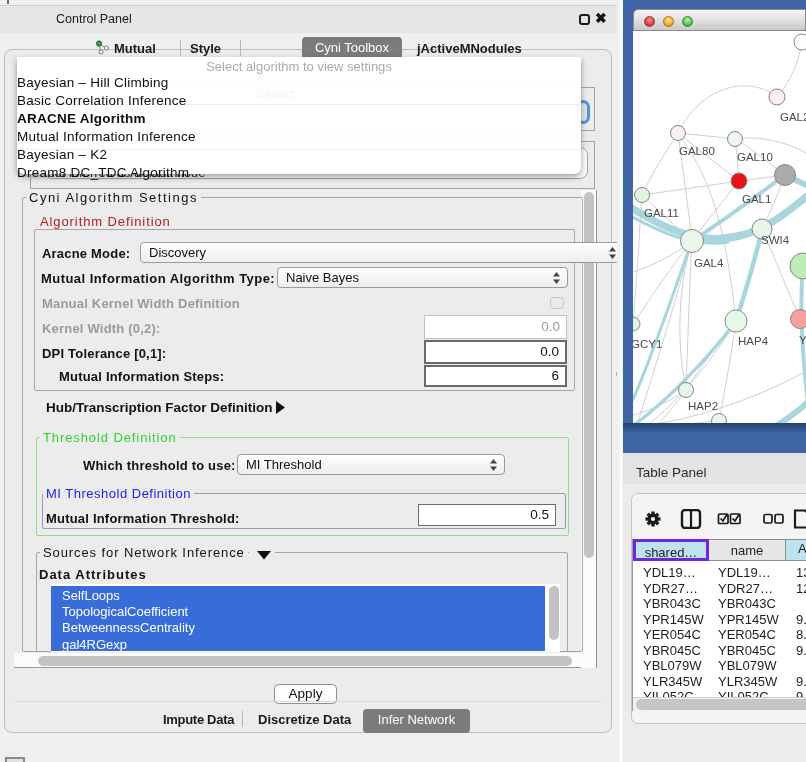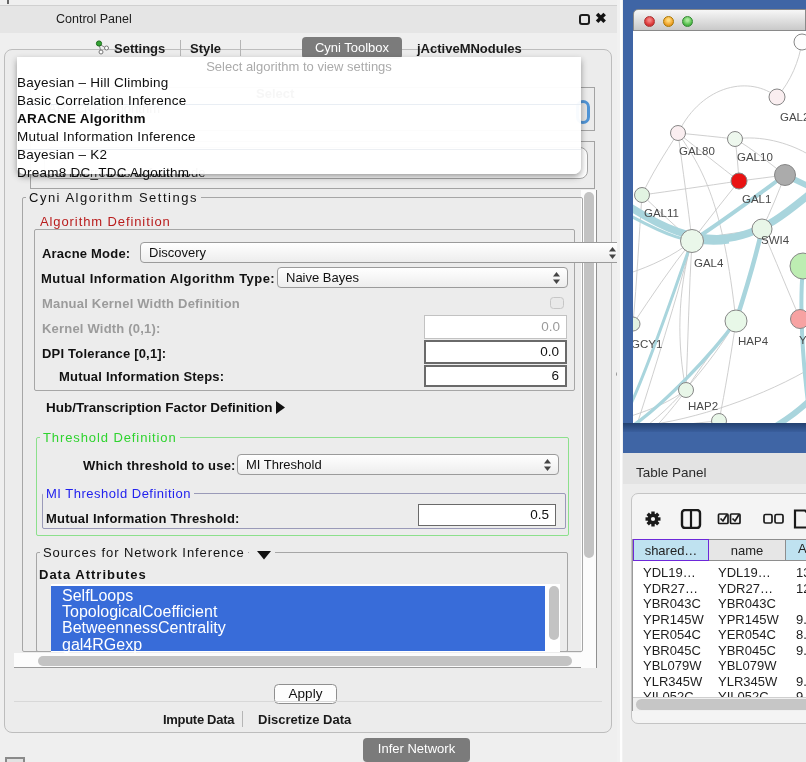--- a/index.html
+++ b/index.html
@@ -39,21 +39,21 @@
 <div class="abs" style="left:4px;top:49px;width:608px;height:684px;border:1px solid #bdbdbd;border-radius:8px;background:#ececec;"></div>
 
 <div class="tabsel" style="left:302px;top:37px;width:100px;height:22px;line-height:22px;">Cyni Toolbox</div>
 <svg class="abs" style="left:95px;top:40px" width="15" height="15" viewBox="0 0 15 15">
   <line x1="4" y1="4" x2="11" y2="8" stroke="#888" stroke-width="1"></line>
   <line x1="4" y1="4" x2="6" y2="12" stroke="#888" stroke-width="1"></line>
   <circle cx="4" cy="3.5" r="2.6" fill="#35a435" stroke="#1d6b1d"></circle>
   <circle cx="11.5" cy="8" r="2" fill="#fff" stroke="#777"></circle>
   <circle cx="6" cy="12" r="2" fill="#fff" stroke="#777"></circle>
 </svg>
-<div class="tabtxt bold" style="left:114px;top:41px;">Settings</div>
+<div class="tabtxt bold" style="left:114px;top:41px;">Mutual</div>
 <div class="tsep" style="left:180px;top:40px;height:16px;"></div>
 <div class="tabtxt bold" style="left:190px;top:41px;">Style</div>
 <div class="tsep" style="left:240px;top:40px;height:16px;"></div>
 <div class="tabtxt bold" style="left:256px;top:41px;margin-top:45px;">Select</div>
 <div class="tabtxt bold" style="left:417px;top:41px;">jActiveMNodules</div>
 
 <div class="abs" style="left:30px;top:87px;width:565px;height:44px;border:1px solid #a3a3a3;"></div>
 <div class="abs" style="left:576px;top:100px;width:14px;height:24px;border:3px solid #4f94d6;border-radius:8px;background:#e4e4e4;"></div>
 <div class="abs" style="left:30px;top:141px;width:565px;height:48px;border:1px solid #a3a3a3;"></div>
 <div class="abs" style="left:44px;top:147px;width:544px;height:32px;border:1px solid #a6a6a6;border-radius:8px;background:#fff;"></div>
@@ -79,66 +79,66 @@
 
 <div class="lbl" style="left:41px;top:271px;letter-spacing:0.45px;">Mutual Information Algorithm Type:</div>
 <div class="combo" style="left:277px;top:267px;width:291px;height:21px;">Naive Bayes<span class="arr"><svg width="9" height="16">
           <path d="M4.5 2 L8 6.5 L1 6.5 Z" fill="#444"></path>
           <path d="M4.5 14 L8 9.5 L1 9.5 Z" fill="#444"></path>
         </svg></span></div>
 
 <div class="lbl" style="left:42px;top:296px;color:#9b9b9b;">Manual Kernel Width Definition</div>
 <div class="abs" style="left:550px;top:297px;width:13.5px;height:12px;background:#e9e9e9;border:1px solid #c6c6c6;border-radius:3.5px;"></div>
 
-<div class="lbl" style="left:42px;top:321px;color:#9b9b9b;">Kernel Width (0,1):</div>
+<div class="lbl" style="left:42px;top:321px;color:#9b9b9b;">Kernel Width (0,2):</div>
 <div class="field" style="left:424px;top:315px;width:143px;height:24px;border:1px solid #c2c2c2;color:#9b9b9b;line-height:22px;">0.0</div>
 
 <div class="lbl" style="left:42px;top:346px;">DPI Tolerance [0,1]:</div>
 <div class="field" style="left:424px;top:340px;width:143px;height:24px;border:2px solid #6a6a6a;line-height:20px;">0.0</div>
 
 <div class="lbl" style="left:59px;top:369px;">Mutual Information Steps:</div>
 <div class="field" style="left:424px;top:365px;width:143px;height:22px;border:2px solid #6a6a6a;line-height:18px;">6</div>
 
 <div class="lbl" style="left:46px;top:400px;font-size:13.5px;letter-spacing:0;">Hub/Transcription Factor Definition</div>
 <svg class="abs" style="left:274px;top:400px" width="12" height="15">
       <path d="M2 1 L11 7.5 L2 14 Z" fill="#111"></path>
     </svg>
 
 <div class="gbox" style="left:36px;top:437px;width:533px;height:99px;border-color:#8ce08c;"></div>
 <div class="gtitle" style="left:40px;top:430px;color:#2fd32f;">Threshold Definition</div>
 
 <div class="lbl" style="left:83px;top:458px;">Which threshold to use:</div>
-<div class="combo" style="left:237px;top:454px;width:322px;height:21px;">MI Threshold<span class="arr"><svg width="9" height="16">
+<div class="combo" style="left:237px;top:454px;width:268px;height:21px;">MI Threshold<span class="arr"><svg width="9" height="16">
           <path d="M4.5 2 L8 6.5 L1 6.5 Z" fill="#444"></path>
           <path d="M4.5 14 L8 9.5 L1 9.5 Z" fill="#444"></path>
         </svg></span></div>
 
 <div class="gbox" style="left:42px;top:493px;width:524px;height:36px;border-color:#9a9ab8;"></div>
 <div class="gtitle" style="left:43px;top:486px;color:#2222ee;letter-spacing:0.5px;">MI Threshold Definition</div>
 
 <div class="lbl" style="left:46px;top:511px;">Mutual Information Threshold:</div>
 <div class="field" style="left:418px;top:504px;width:138px;height:22px;border:1px solid #6a6a6a;line-height:20px;">0.5</div>
 
 <div class="gbox" style="left:36px;top:552px;width:532px;height:100px;"></div>
 <div class="gtitle" style="left:40px;top:545px;color:#111;">Sources for Network Inference</div>
 <svg class="abs" style="left:249px;top:547px" width="26" height="16">
       <rect x="0" y="0" width="26" height="16" fill="#ececec"></rect>
       <path d="M8 4 L22 4 L15 12.5 Z" fill="#111"></path>
     </svg>
 
 <div class="lbl" style="left:39px;top:567px;letter-spacing:1.0px;">Data Attributes</div>
 <div class="abs" style="left:51px;top:584px;width:509px;height:68px;background:#fff;"></div>
 <div class="abs" style="left:51px;top:586px;width:494px;height:65px;background:#386cd9;"></div>
-<div class="abs" style="left:62px;top:588px;font-size:16px;color:#fff;line-height:16.2px;">SelfLoops<br>TopologicalCoefficient<br>BetweennessCentrality<br>gal4RGexp</div>
+<div class="abs" style="left:62px;top:588px;font-size:13px;color:#fff;line-height:16.2px;">SelfLoops<br>TopologicalCoefficient<br>BetweennessCentrality<br>gal4RGexp</div>
 <div class="abs" style="left:549px;top:586px;width:10px;height:54px;background:#c3c3c3;border-radius:5px;"></div>
 
 <div class="abs" style="left:274px;top:676px;width:63px;height:20px;background:#fdfdfd;border:1px solid #8f8f8f;border-radius:4.5px;text-align:center;font-size:13.5px;line-height:18px;color:#111;margin-top:8px;">Apply</div>
 
 <div class="abs" style="left:14px;top:701px;width:588px;height:1px;background:#d8d8d8;"></div>
-<div class="tabsel" style="left:363px;top:709px;width:107px;height:24px;line-height:21px;margin-top:29px;">Infer Network</div>
+<div class="tabsel" style="left:363px;top:709px;width:107px;height:24px;line-height:21px;">Infer Network</div>
 <div class="tabtxt bold" style="left:163px;top:712px;letter-spacing:-0.3px;text-align:center;">Impute Data</div>
 <div class="tsep" style="left:242px;top:711px;height:16px;"></div>
 <div class="tabtxt bold" style="left:258px;top:712px;">Discretize Data</div>
 
 <div class="abs" style="left:5px;top:757px;width:20px;height:10px;border:2px solid #8a8a8a;background:#e2e2e2;"></div>
 
 <div class="abs" style="left:17px;top:57px;width:564px;height:117px;background:rgba(255,255,255,0.96);border-radius:0 0 7px 7px;box-shadow:0 3px 6px rgba(40,40,40,0.45);"></div>
 <div class="abs" style="left:17px;top:104px;width:564px;height:1px;background:#e9eef4;"></div>
 <div class="abs" style="left:17px;top:149px;width:564px;height:1px;background:#eceff3;"></div>
 <div class="abs" style="left:0px;top:59px;width:598px;height:14px;font-size:13px;color:#ababab;text-align:center;">Select algorithm to view settings</div>
@@ -256,21 +256,21 @@
     <rect x="86.5" y="5" width="9.5" height="9.5" rx="1"></rect>
     <path d="M76.5 9.5 L79 12 L83 5.5"></path>
     <path d="M88.5 9.5 L91 12 L95 5.5"></path>
     <rect x="120" y="5.5" width="8" height="8.5" rx="1.5"></rect>
     <rect x="131" y="5.5" width="8" height="8.5" rx="1.5"></rect>
   </g>
   <path d="M151 1.5 h10 l4.5 4.5 v12.5 h-14.5 z" fill="none" stroke="#1a1a1a" stroke-width="2.2"></path>
 </svg>
 
 <div class="abs" style="left:633px;top:539px;width:173px;height:160px;background:#ffffff;"></div>
-<div class="abs" style="left:633px;top:539px;width:76px;height:22px;background:#bfe2f0;border:1px solid #6d28d9;font-size:13px;color:#222;text-align:center;line-height:21px;">shared…</div>
+<div class="abs" style="left:633px;top:539px;width:76px;height:22px;background:#bfe2f0;border:3px solid #6d28d9;font-size:13px;color:#222;text-align:center;line-height:21px;">shared…</div>
 <div class="abs" style="left:709px;top:539px;width:77px;height:22px;background:#e6e6e6;border:1px solid #8e8e8e;border-left:none;font-size:13px;color:#222;text-align:center;line-height:21px;">name</div>
 <div class="abs" style="left:786px;top:539px;width:25px;height:22px;background:#bfe2f0;border:1px solid #8e8e8e;border-left:none;"></div>
 <div class="abs" style="left:798px;top:541px;font-size:13px;color:#222;">A</div>
 <div class="abs" style="left:643px;top:565px;font-size:13px;color:#1e1e1e;line-height:15.5px;">YDL19…<br>YDR27…<br>YBR043C<br>YPR145W<br>YER054C<br>YBR045C<br>YBL079W<br>YLR345W<br>YIL052C</div>
 <div class="abs" style="left:718px;top:565px;font-size:13px;color:#1e1e1e;line-height:15.5px;">YDL19…<br>YDR27…<br>YBR043C<br>YPR145W<br>YER054C<br>YBR045C<br>YBL079W<br>YLR345W<br>YIL052C</div>
 <div class="abs" style="left:796px;top:565px;font-size:13px;color:#1e1e1e;line-height:15.5px;">13<br>12<br>&nbsp;<br>9.<br>8.<br>9.<br>&nbsp;<br>9.<br>9.</div>
 <div class="abs" style="left:633px;top:697px;width:173px;height:14px;background:#f0f0f0;border-top:1px solid #cfcfcf;"></div>
 <div class="abs" style="left:636px;top:699px;width:175px;height:11px;background:#c6c6c6;border-radius:5.5px;"></div>
 <div class="abs" style="left:632px;top:539px;width:1px;height:172px;background:#9a9a9a;"></div>
 

